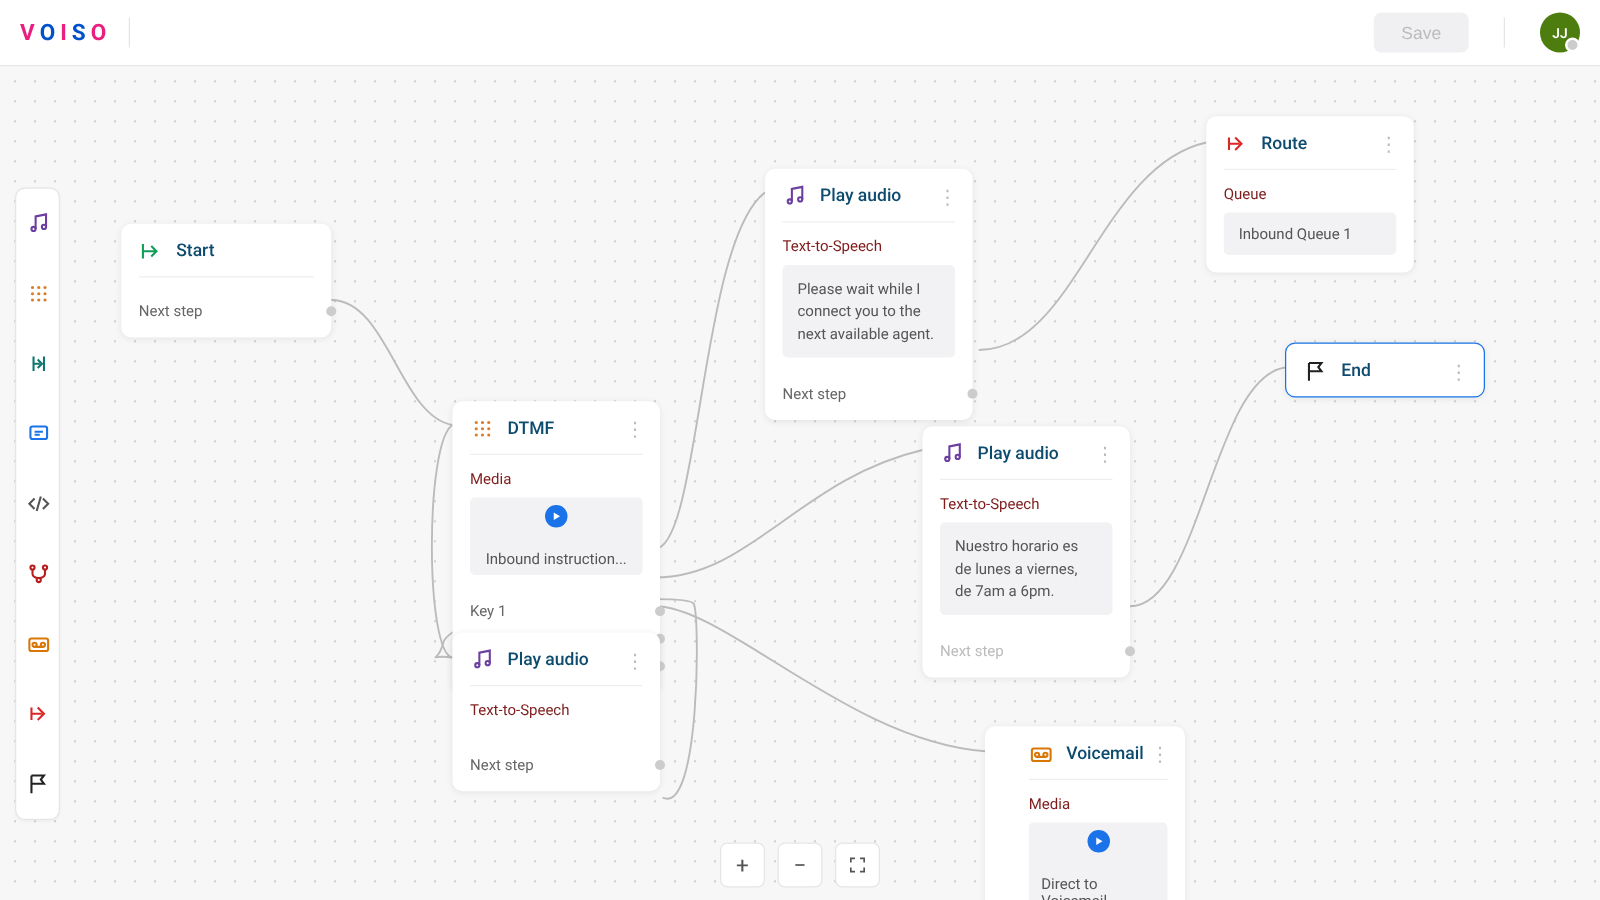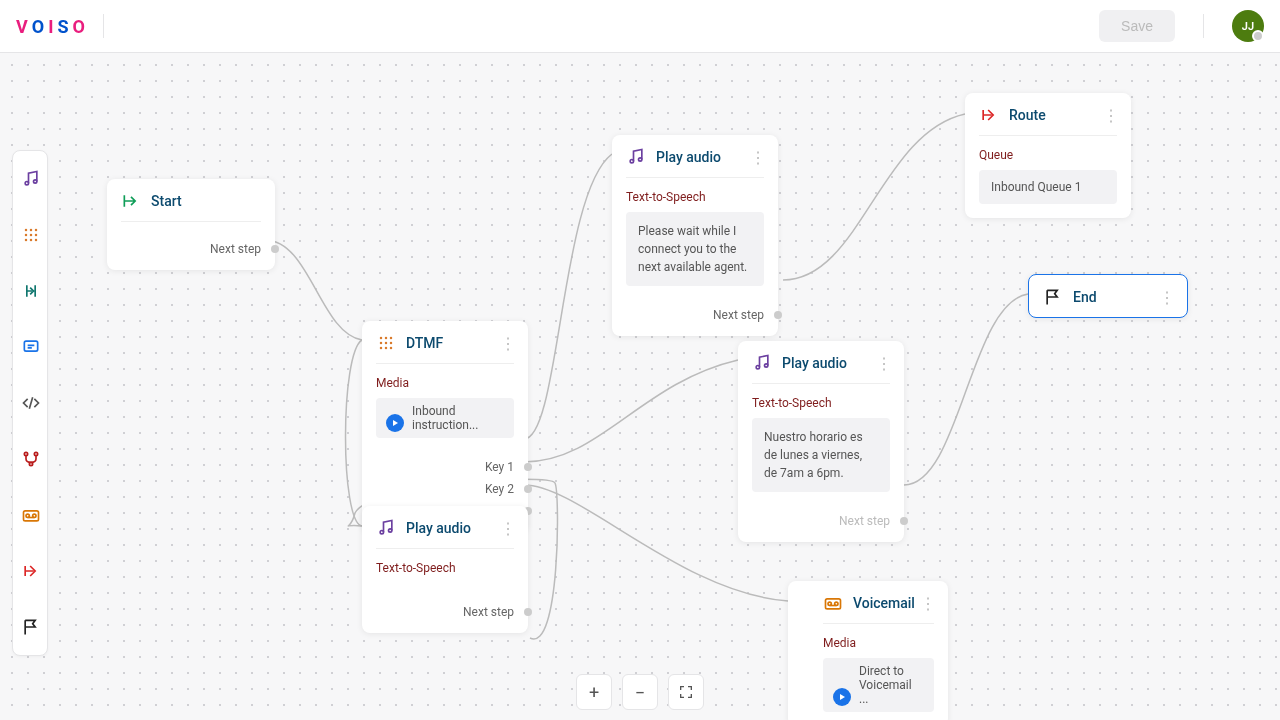--- a/index.html
+++ b/index.html
@@ -70,24 +70,24 @@
 }
 .node.selected { border: 1.5px solid #1a73e8; }
 .node-header { display: flex; align-items: center; padding: 12px 14px 10px; }
 .node-header .icon { width: 20px; height: 20px; display: flex; align-items: center; justify-content: center; margin-right: 10px; }
 .node-header .node-title { font-size: 14px; font-weight: 500; color: #0c4a6e; flex: 1; }
 .node-more { color: #bbb; font-size: 16px; cursor: pointer; width: 14px; text-align: center; }
 .node-hr { height: 1px; background: #eee; margin: 0 14px; }
 .node-body { padding: 12px 14px 14px; }
 .node-label { font-size: 12px; color: #7f1d1d; margin-bottom: 8px; }
 .node-value { font-size: 12px; background: #f2f2f4; border-radius: 4px; padding: 10px 12px; color: #555; line-height: 1.5; }
-.node-media { display: flex; align-items: flex-end; background: #f2f2f4; border-radius: 4px; padding: 6px 10px; font-size: 12px; color: #555; gap: 8px; }
+.node-media { display: flex; align-items: center; background: #f2f2f4; border-radius: 4px; padding: 6px 10px; font-size: 12px; color: #555; gap: 18px; flex-direction: column; }
 .play-icon { width: 18px; height: 18px; background: #1a73e8; border-radius: 50%; display: flex; align-items: center; justify-content: center; flex-shrink: 0; }
 .play-icon::before { content: ''; width: 0; height: 0; border-left: 5px solid #fff; border-top: 3px solid transparent; border-bottom: 3px solid transparent; margin-left: 1px; }
-.node-port { font-size: 12px; color: #666; padding: 4px 14px 4px; text-align: right; position: relative; }
+.node-port { font-size: 12px; color: #666; padding: 4px 14px 4px; text-align: left; position: relative; }
 .node-port::after { content: ''; position: absolute; right: -4px; top: 50%; transform: translateY(-50%); width: 8px; height: 8px; background: #ccc; border-radius: 50%; }
 .node-ports-group { padding: 4px 0 10px; }
 
 .zoom-controls {
   position: absolute;
   bottom: 10px;
   left: 50%;
   transform: translateX(-50%);
   display: flex;
   gap: 10px;
@@ -188,21 +188,21 @@
   <path d="M 265 187 C 310 187, 320 280, 362 287"></path>
   <path d="M 524 386 C 560 386, 560 140, 612 101"></path>
   <path d="M 524 409 C 600 409, 640 330, 738 307"></path>
   <path d="M 524 432 C 580 432, 680 540, 788 548"></path>
   <path d="M 783 227 C 860 227, 880 80, 965 61"></path>
   <path d="M 904 432 C 960 432, 970 250, 1028 241"></path>
   <path d="M 530 585 C 560 600, 560 440, 555 430 C 550 420, 370 430, 355 460 C 350 480, 340 470, 362 473"></path>
   <path d="M 362 473 C 340 470, 340 300, 362 287"></path>
 </svg>
 
-<div class="node" style="left:107px; top:126px; width:168px;">
+<div class="node" style="left:97px; top:126px; width:168px;">
   <div class="node-header">
     <span class="icon">
           <svg viewBox="0 0 24 24" stroke="#0f9d58" stroke-width="2" fill="none">
             <path d="M4 5v14M4 12h12M12 7l5 5-5 5"></path>
           </svg>
         </span>
     <span class="node-title">Start</span>
   </div>
   <div class="node-hr"></div>
   <div class="node-ports-group" style="padding-top:16px;">

